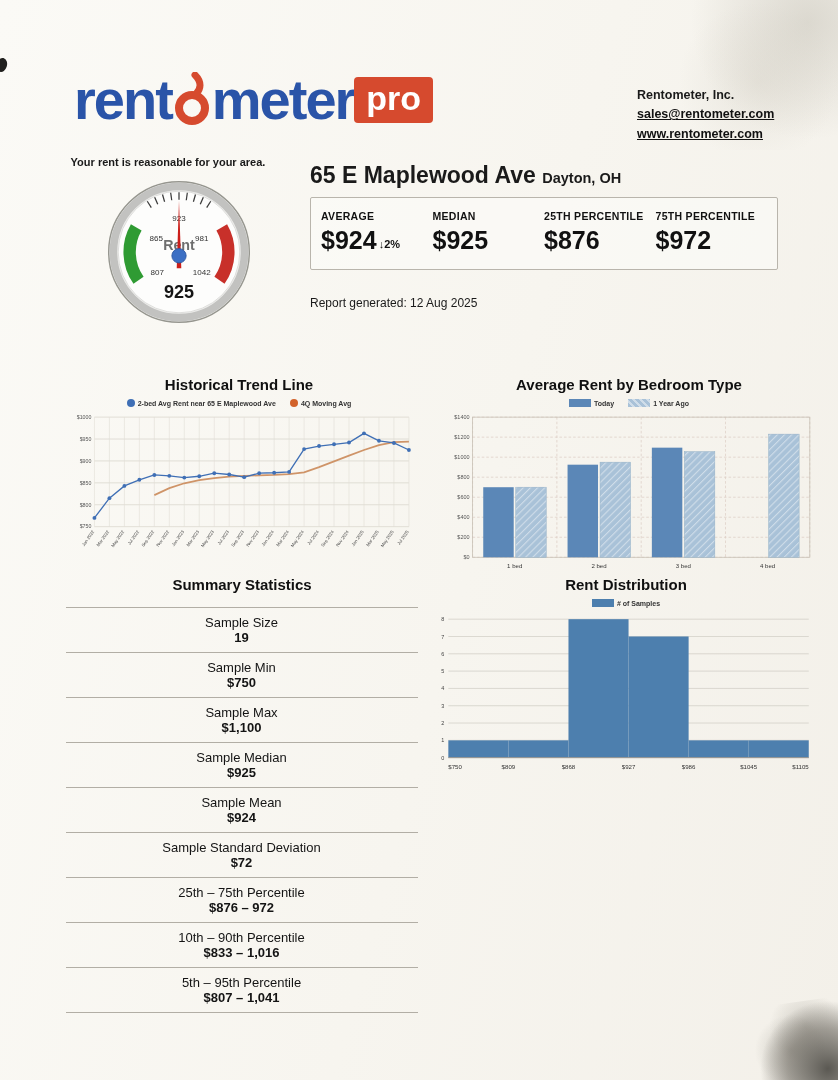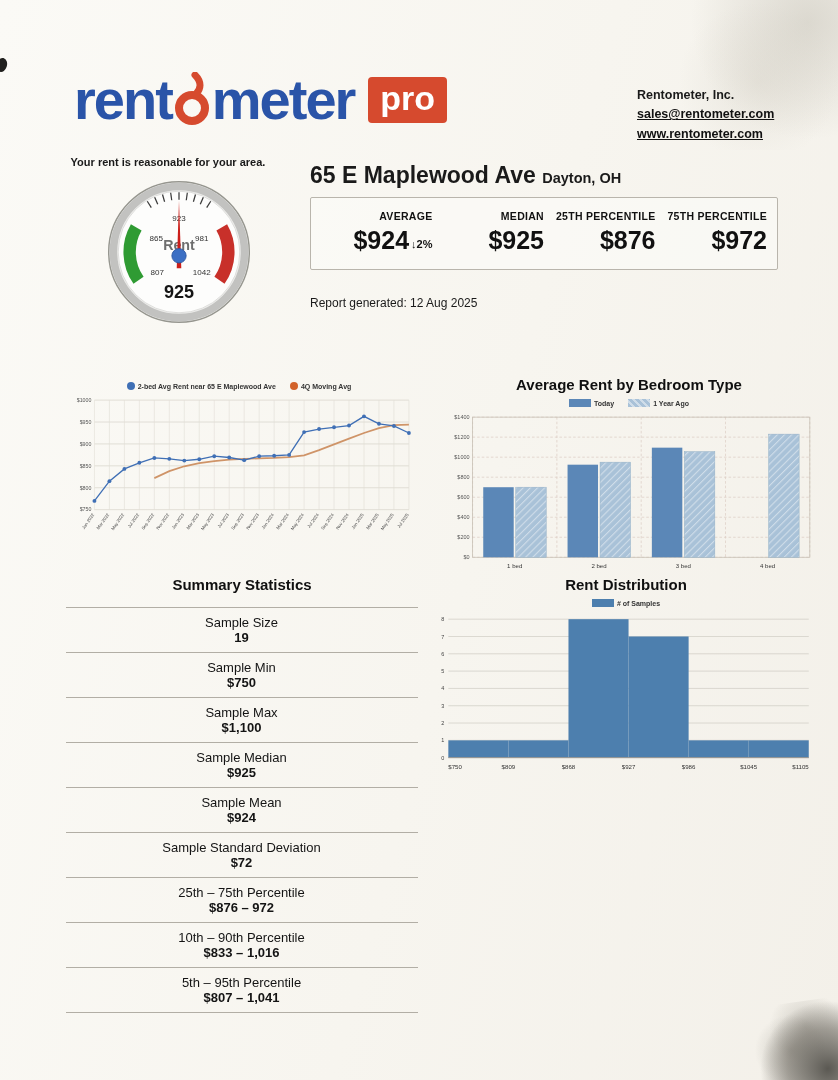--- a/index.html
+++ b/index.html
@@ -21,36 +21,36 @@
       radial-gradient(circle at 40% 55%, rgba(120,116,106,0.35), transparent 50%),
       radial-gradient(circle at 60% 30%, rgba(120,116,106,0.30), transparent 45%);
     transform:rotate(-8deg); }
   .speck-left { position:absolute; left:-3px; top:58px; width:10px; height:14px; background:#20201e;
     border-radius:45% 55% 50% 50%; transform:rotate(18deg); }
 
   
   .logo-wrap { position:absolute; left:74px; top:72px; display:flex; align-items:center; }
   .logo-text { font-size:56px; font-weight:bold; color:#2a54a8; letter-spacing:-2px; line-height:1; }
   .logo-o { position:relative; display:inline-block; width:40px; height:56px; vertical-align:bottom; }
-  .logo-badge { margin-left:14px; background:#d64a2e; color:#fff; font-size:34px; font-weight:bold;
+  .logo-badge { margin-left:0; background:#d64a2e; color:#fff; font-size:34px; font-weight:bold;
     padding:4px 12px 8px 12px; border-radius:4px; line-height:1; }
   .contact { position:absolute; left:637px; top:86px; font-size:12.5px; font-weight:bold; line-height:1.55; }
   .contact a { color:#111; }
   .tagline { position:absolute; left:58px; top:156px; width:220px; text-align:center;
     font-size:11px; font-weight:bold; }
   .gauge-wrap { position:absolute; left:103px; top:176px; width:152px; height:152px; }
 
   
   .prop { position:absolute; left:310px; top:162px; width:478px; }
   .addr { font-size:23px; font-weight:600; }
   .addr .city { font-size:14.5px; font-weight:bold; }
   .desc { margin-top:10px; font-size:12px; line-height:1.5; color:#1c1c1c; width:462px; }
   .statbox { margin-top:8px; width:468px; border:1px solid #b9b5ac; border-radius:2px;
     background:rgba(252,251,248,0.6); display:flex; padding:12px 10px 14px 10px; }
-  .statcell { flex:1; text-align:right; }
+  .statcell { flex:1; text-align:left; }
   .statlabel { font-size:10.5px; font-weight:bold; letter-spacing:0.3px; color:#111; }
   .statvalue { margin-top:4px; font-size:25px; font-weight:bold; color:#111; }
   .statchange { font-size:11px; font-weight:bold; vertical-align:1px; margin-left:2px; }
   .report-date { margin-top:26px; font-size:12px; }
 
   
   .chart-title { text-align:center; font-size:15px; font-weight:bold; color:#101010; }
   .chart-legend { display:flex; justify-content:center; align-items:center; gap:14px; margin-top:6px;
     font-size:7px; color:#333; font-weight:bold; }
   .chart-legend .item { display:flex; align-items:center; gap:3px; }
@@ -148,20 +148,21 @@
       <div class="statcell">
         <div class="statlabel">75TH PERCENTILE</div>
         <div class="statvalue">$972</div>
       </div>
     </div>
 
     <div class="report-date">Report generated: 12 Aug 2025</div>
   </div>
 
   <div class="trend-section">
+    <div class="chart-title">Historical Trend Line</div>
     <div class="chart-legend" id="trend-legend">
         <span class="item">
           <span class="dot" style="background:#3f6fb5"></span>
           <span>2-bed Avg Rent near 65 E Maplewood Ave</span>
         </span>
         <span class="item">
           <span class="dot" style="background:#d2622a"></span>
           <span>4Q Moving Avg</span>
         </span>
       </div>

